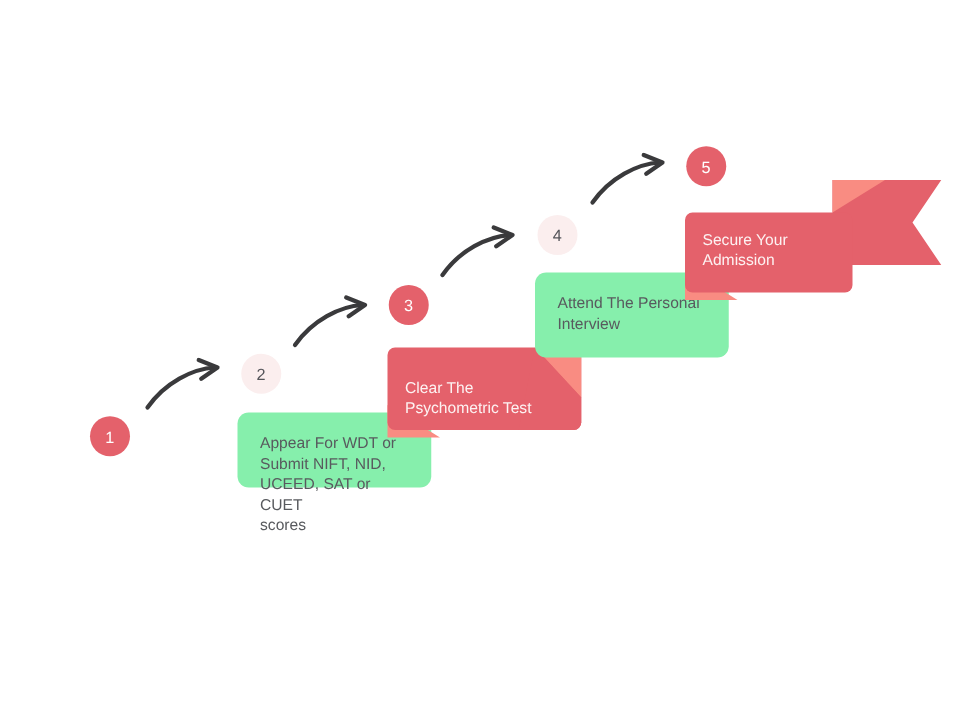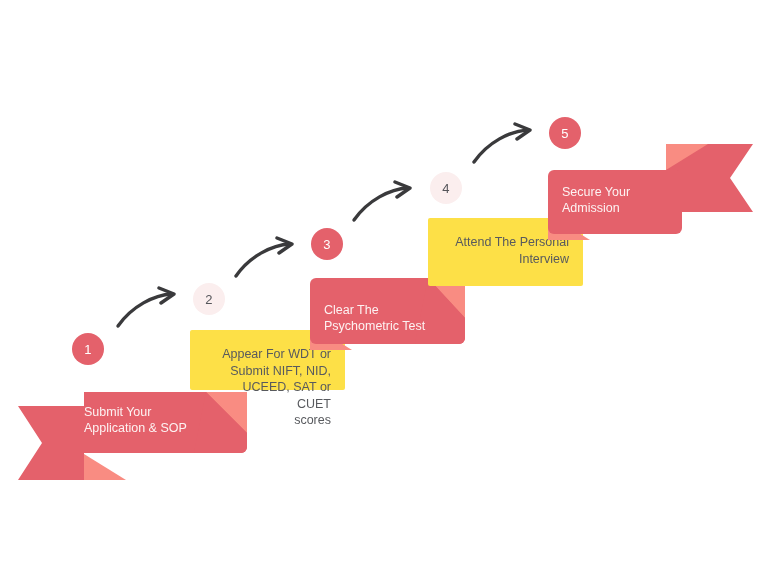--- a/index.html
+++ b/index.html
@@ -37,24 +37,23 @@
     background: #E4616B;
     color: #ffffff;
   }
   .badge.light {
     background: #FBEEEE;
     color: #55555a;
   }
   
   .panel-light {
     position: absolute;
-    background: #fde047;
-    border-radius: 2px;
+    background: #86efac;
+    border-radius: 9px;
     box-sizing: border-box;
-    text-align: right;
   }
   .panel-light .ptext {
     position: absolute;
     left: 18px;
     top: 16px;
     right: 14px;
     color: #585a5e;
     font-size: 12.5px;
     line-height: 16.5px;
     white-space: pre-line;
@@ -77,35 +76,20 @@
   .arrow {
     position: absolute;
   }
   .arrow svg { display: block; }
 </style>
 </head>
 <body>
 
 <div id="stage">
 
-  <div class="ribbon" style="left:18px; top:392px; width:230px; height:90px;">
-    <svg width="230" height="90" viewBox="0 0 230 90">
-
-      <path d="M0,14 L66,14 L66,88 L0,88 L24,51 Z" fill="#E4616B"></path>
-
-      <path d="M66,62 L108,88 L66,88 Z" fill="#F98C82"></path>
-
-      <path d="M66,0 L223,0 a6,6 0 0 1 6,6 L229,55 a6,6 0 0 1 -6,6 L66,61 Z" fill="#E4616B"></path>
-
-      <path d="M188,0 L229,0 L229,41 Z" fill="#F98C82"></path>
-      <path d="M188,0 L229,41 L229,55 a6,6 0 0 1 -6,6 L176,61 Z" fill="#E4616B"></path>
-    </svg>
-    <div class="rtext" style="left:66px; top:12px; width:150px;">Submit Your
-Application &amp; SOP</div>
-  </div>
   <div class="badge solid" style="left:72px; top:333px;">
     <span>1</span>
   </div>
 
   <div class="arrow" style="left:112px; top:286px; width:80px; height:44px;">
     <svg width="80" height="44" viewBox="0 0 80 44">
       <path d="M6,40 C20,20 42,9 60,8" stroke="#3A3A3C" stroke-width="3.4" fill="none" stroke-linecap="round"></path>
       <path d="M47,2 L62,8 L49,17" stroke="#3A3A3C" stroke-width="3.4" fill="none" stroke-linecap="round" stroke-linejoin="round"></path>
     </svg>
   </div>

